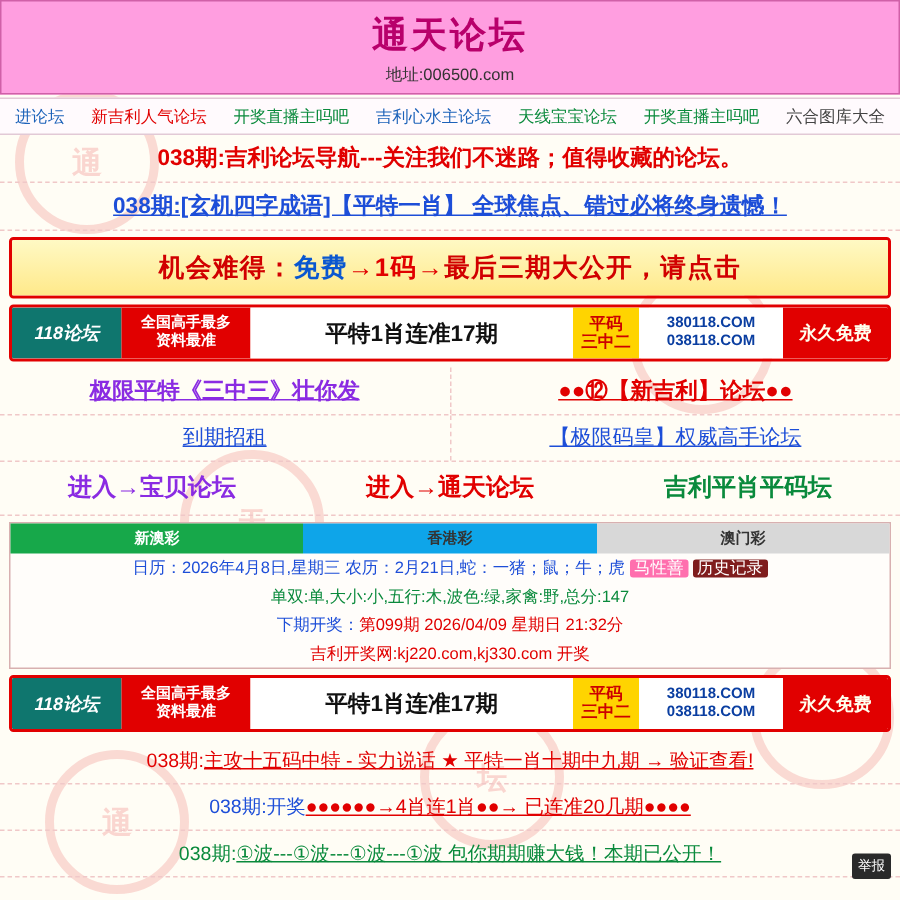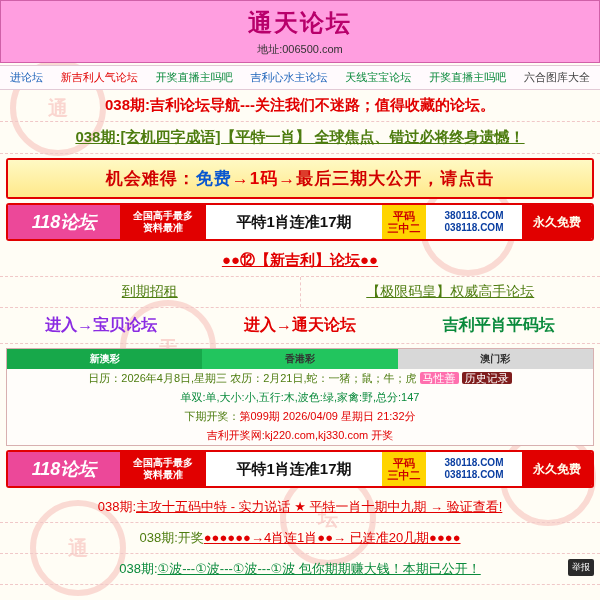--- a/index.html
+++ b/index.html
@@ -31,64 +31,64 @@
   .navbar a{color:#1c62b9;text-decoration:none;white-space:nowrap;padding:0 4px;}
   .navbar a.green{color:#0a8a3c;}
   .navbar a.dark{color:#444;}
 
   .line{
     text-align:center;padding:6px 4px;border-bottom:1px dashed #f0c8c8;
   }
   .line a{text-decoration:underline;}
   .big{font-size:15px;font-weight:bold;}
   .red{color:#e10000;}
-  .blue{color:#4d7c0f;}
+  .blue{color:#1d4ed8;}
   .green{color:#0a8a3c;}
   .purple{color:#8a2be2;}
 
   
   .banner{margin:4px 6px;border:2px solid #e10000;border-radius:3px;overflow:hidden;}
   .bn1{
     background:linear-gradient(#fff9c4,#ffe98a);
     text-align:center;font-weight:bold;font-size:17px;color:#d10000;
     padding:7px 0;letter-spacing:1px;
   }
   .bn1 .free{color:#0a57d0;}
   .bn1 .arrow{color:#e10000;}
   .bn118{display:flex;align-items:stretch;height:34px;font-weight:bold;}
-  .bn118 .c1{background:#ec4899;color:#fff;display:flex;align-items:center;justify-content:center;width:112px;font-size:18px;font-style:italic;}
+  .bn118 .c1{background:#0f766e;color:#fff;display:flex;align-items:center;justify-content:center;width:73px;font-size:12px;font-style:italic;}
   .bn118 .c2{background:#e10000;color:#fff;display:flex;flex-direction:column;align-items:center;justify-content:center;width:86px;font-size:10px;line-height:12px;}
   .bn118 .c3{background:#fff;color:#111;flex:1;display:flex;align-items:center;justify-content:center;font-size:15px;}
   .bn118 .c4{background:#ffd400;color:#c00;display:flex;flex-direction:column;align-items:center;justify-content:center;width:44px;font-size:11px;line-height:12px;}
   .bn118 .c5{background:#fff;color:#0a3ea1;display:flex;flex-direction:column;align-items:center;justify-content:center;width:96px;font-size:10px;line-height:12px;}
   .bn118 .c6{background:#e10000;color:#ffe;display:flex;align-items:center;justify-content:center;width:70px;font-size:12px;}
 
   .two{display:flex;border-bottom:1px dashed #f0c8c8;}
   .two>div{flex:1;text-align:center;padding:6px 2px;}
   .two>div+div{border-left:1px dashed #f0c8c8;}
 
   .entry{display:flex;justify-content:space-around;padding:7px 2px;border-bottom:1px dashed #f0c8c8;}
   .entry span{font-size:16px;font-weight:bold;}
 
   .lottery{border:1px solid #d8b0b0;margin:4px 6px;background:#fffdfa;}
   .ltabs{display:flex;}
   .ltabs div{flex:1;text-align:center;padding:3px 0;font-size:10px;color:#fff;font-weight:bold;}
   .t1{background:#17a84a;}
-  .t2{background:#22c55e;color:#333 !important;}
+  .t2{background:#0ea5e9;color:#333 !important;}
   .t3{background:#d8d8d8;color:#333 !important;}
   .lrow{text-align:center;font-size:11px;padding:2px 0;}
   .ball{display:inline-block;width:14px;height:14px;line-height:14px;border-radius:50%;color:#fff;font-size:10px;text-align:center;margin:0 1px;}
   .b-red{background:#e10000;}
   .b-blue{background:#1c4fd8;}
   .b-green{background:#0a8a3c;}
   .tagpink{background:#ff6fae;color:#fff;padding:0 3px;border-radius:2px;}
   .taggray{background:#7f1d1d;color:#fff;padding:0 3px;border-radius:2px;}
 
   .footer-badge{
-    position:absolute;right:6px;bottom:24px;z-index:5;
+    position:absolute;right:6px;bottom:14px;z-index:5;
     background:#2a2a2a;color:#fff;font-size:9px;padding:2px 4px;border-radius:2px;
   }
 </style>
 </head>
 <body>
 
 <div class="wm" style="left:10px;top:60px;">
     <b>通</b>
   </div>
 <div class="wm" style="left:120px;top:300px;">
@@ -151,20 +151,21 @@
       </div>
       <div class="c5">
         <span>380118.COM</span>
         <span>038118.COM</span>
       </div>
       <div class="c6">永久免费</div>
     </div>
   </div>
 
   <div class="two">
+    <div><a href="#" class="big purple">极限平特《三中三》壮你发</a></div>
     <div><a href="#" class="big red">●●⑫【新吉利】论坛●●</a></div>
   </div>
   <div class="two">
     <div><a href="#" class="blue" style="font-size:14px">到期招租</a></div>
     <div><a href="#" class="blue" style="font-size:14px">【极限码皇】权威高手论坛</a></div>
   </div>
 
   <div class="entry">
     <span class="purple">进入→宝贝论坛</span>
     <span class="red">进入→通天论坛</span>

